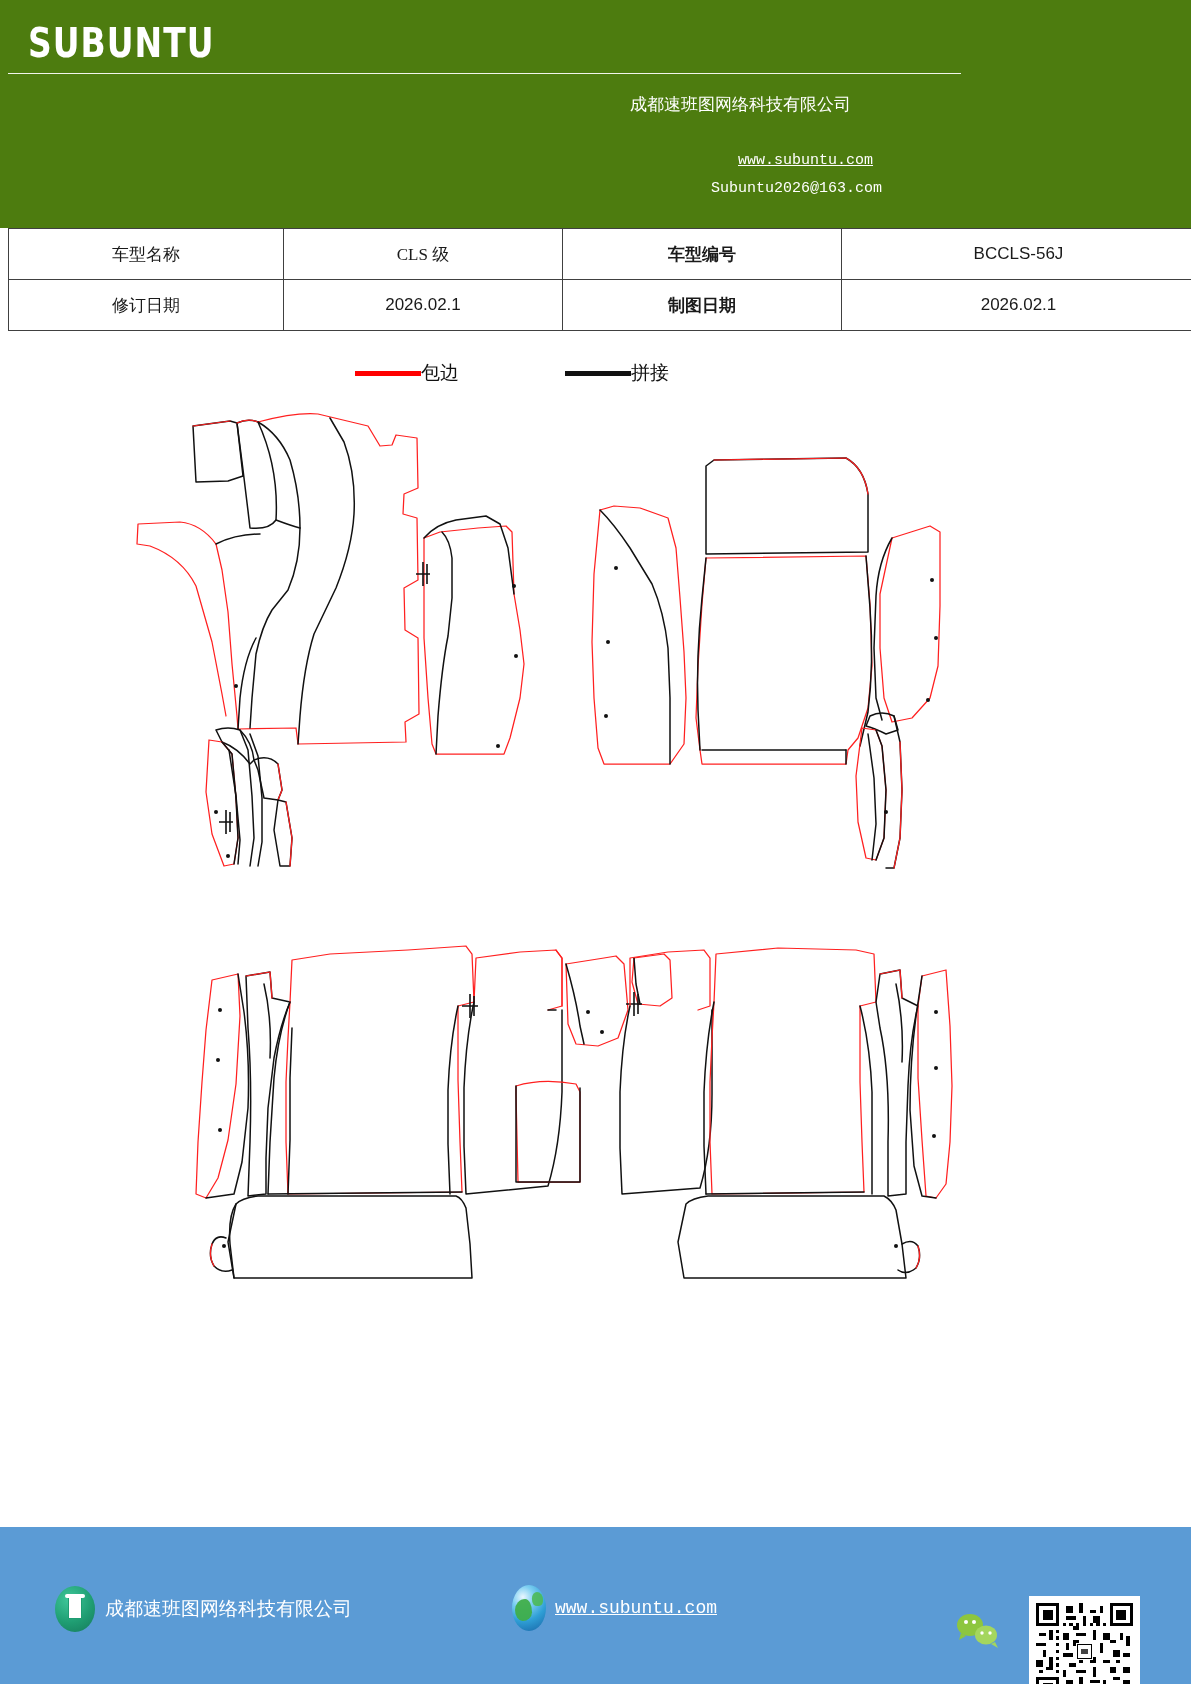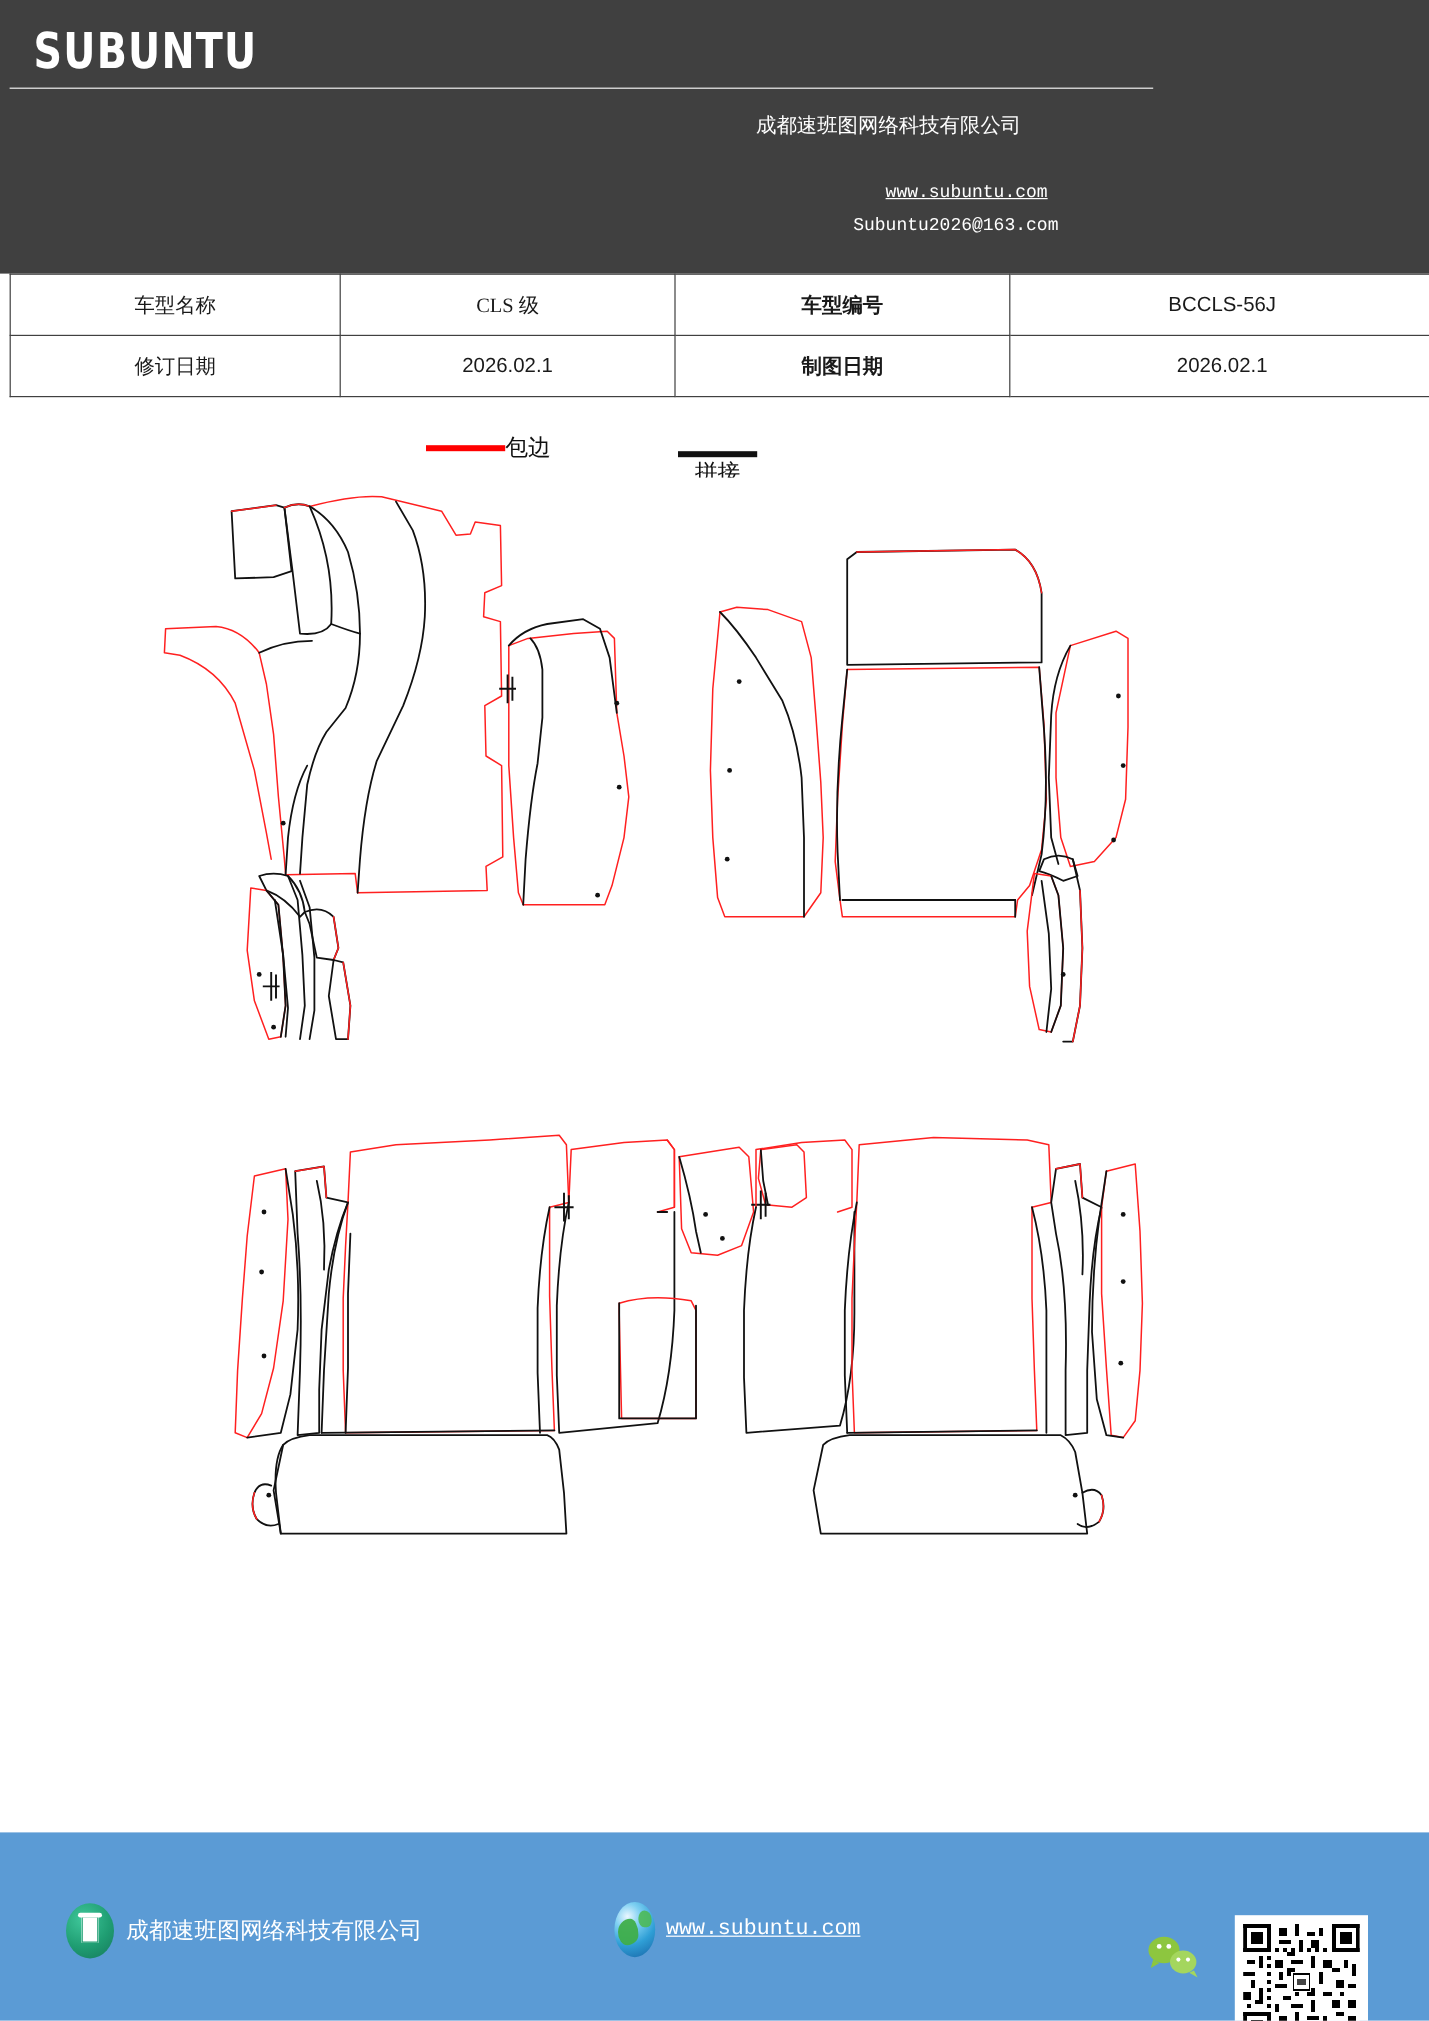--- a/index.html
+++ b/index.html
@@ -14,21 +14,21 @@
     font-family: "Liberation Serif", "DejaVu Serif", serif;
     position: relative;
     overflow: hidden;
   }
 
   
   .header {
     position: relative;
     width: 1191px;
     height: 228px;
-    background: #404040;
+    background: #4d7c0f;
     box-sizing: border-box;
   }
   .brand-logo {
     position: absolute;
     left: 28px;
     top: 18px;
     font-family: "DejaVu Sans", sans-serif;
     font-weight: bold;
     font-size: 33px;
     letter-spacing: 1px;
@@ -128,21 +128,21 @@
     width: 1191px;
     height: 34px;
   }
   .legend-item {
     position: absolute;
     display: flex;
     align-items: center;
     gap: 0;
   }
   .legend-item.l1 { left: 355px; top: 0; }
-  .legend-item.l2 { left: 565px; top: 16px; flex-direction: column; }
+  .legend-item.l2 { left: 565px; top: 0; }
   .swatch {
     display: block;
     width: 66px;
     height: 5px;
   }
   .swatch.red { background: #ff0000; }
   .swatch.black { background: #111111; }
   .legend-label {
     font-size: 19px;
     color: #111111;

